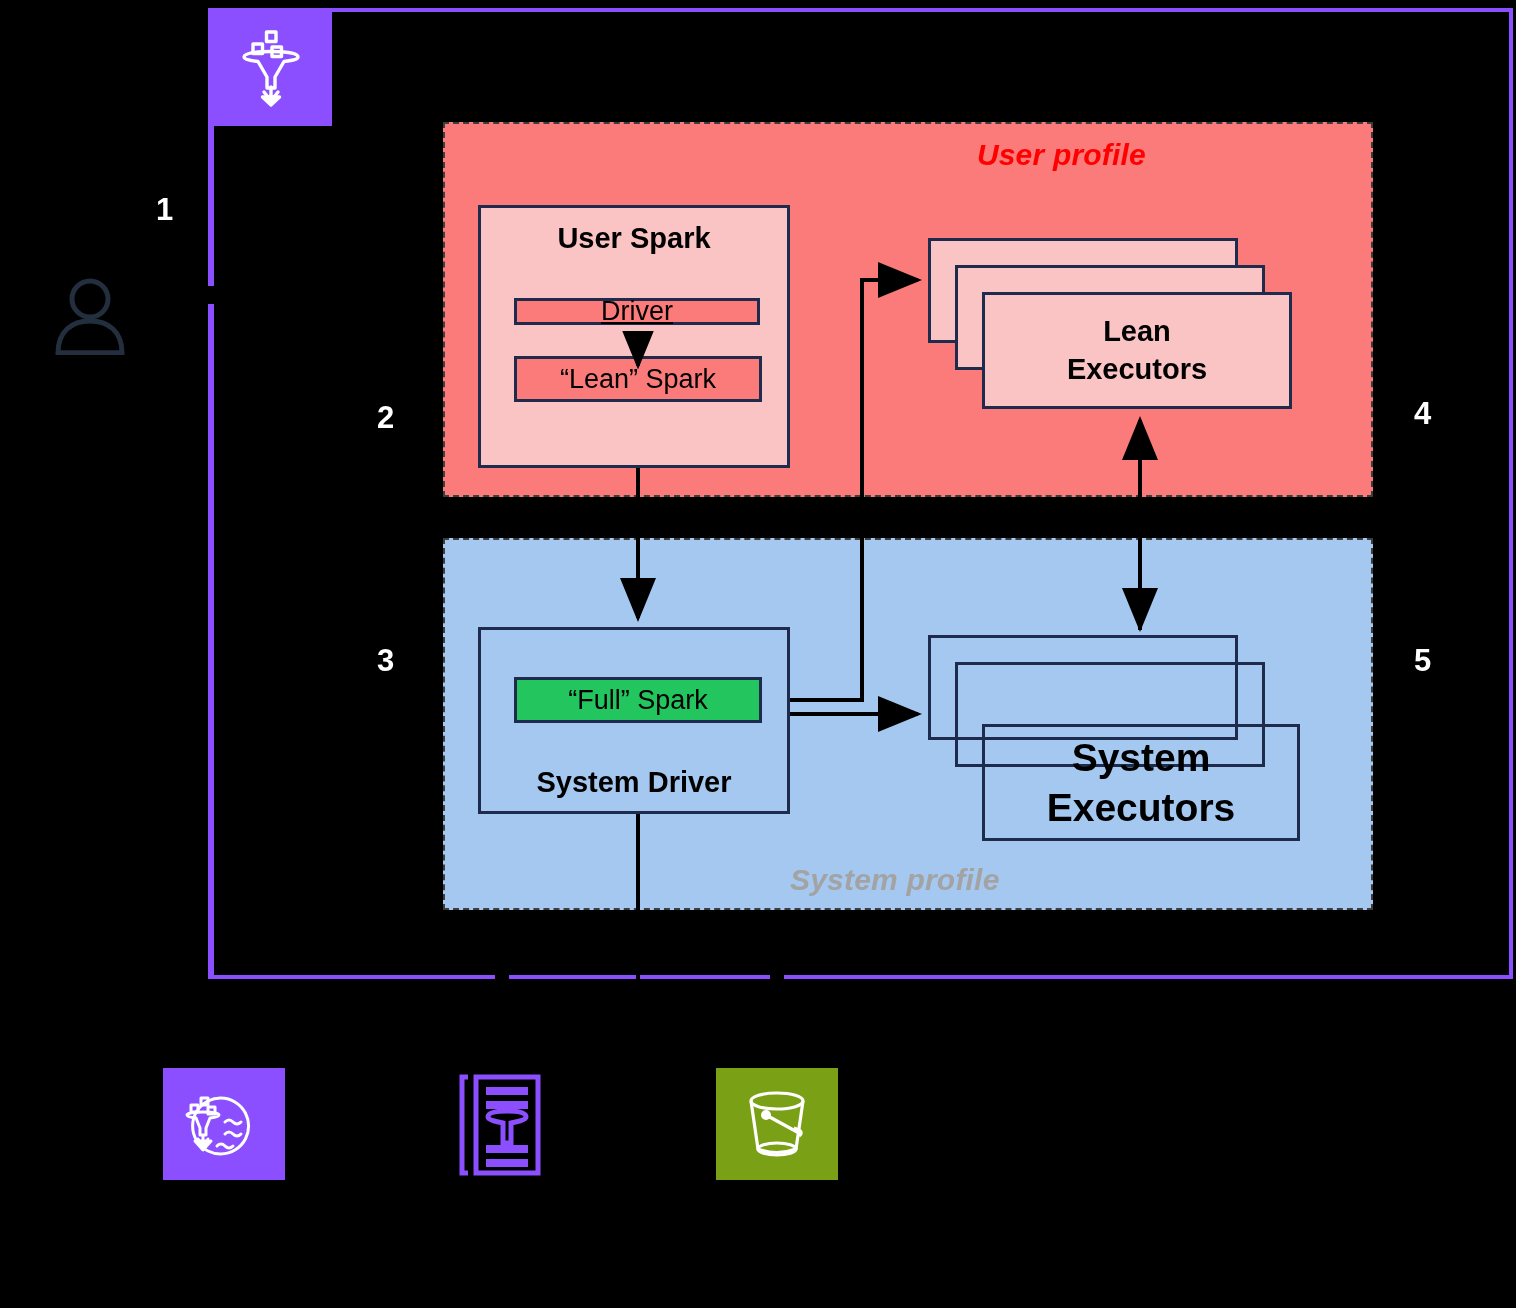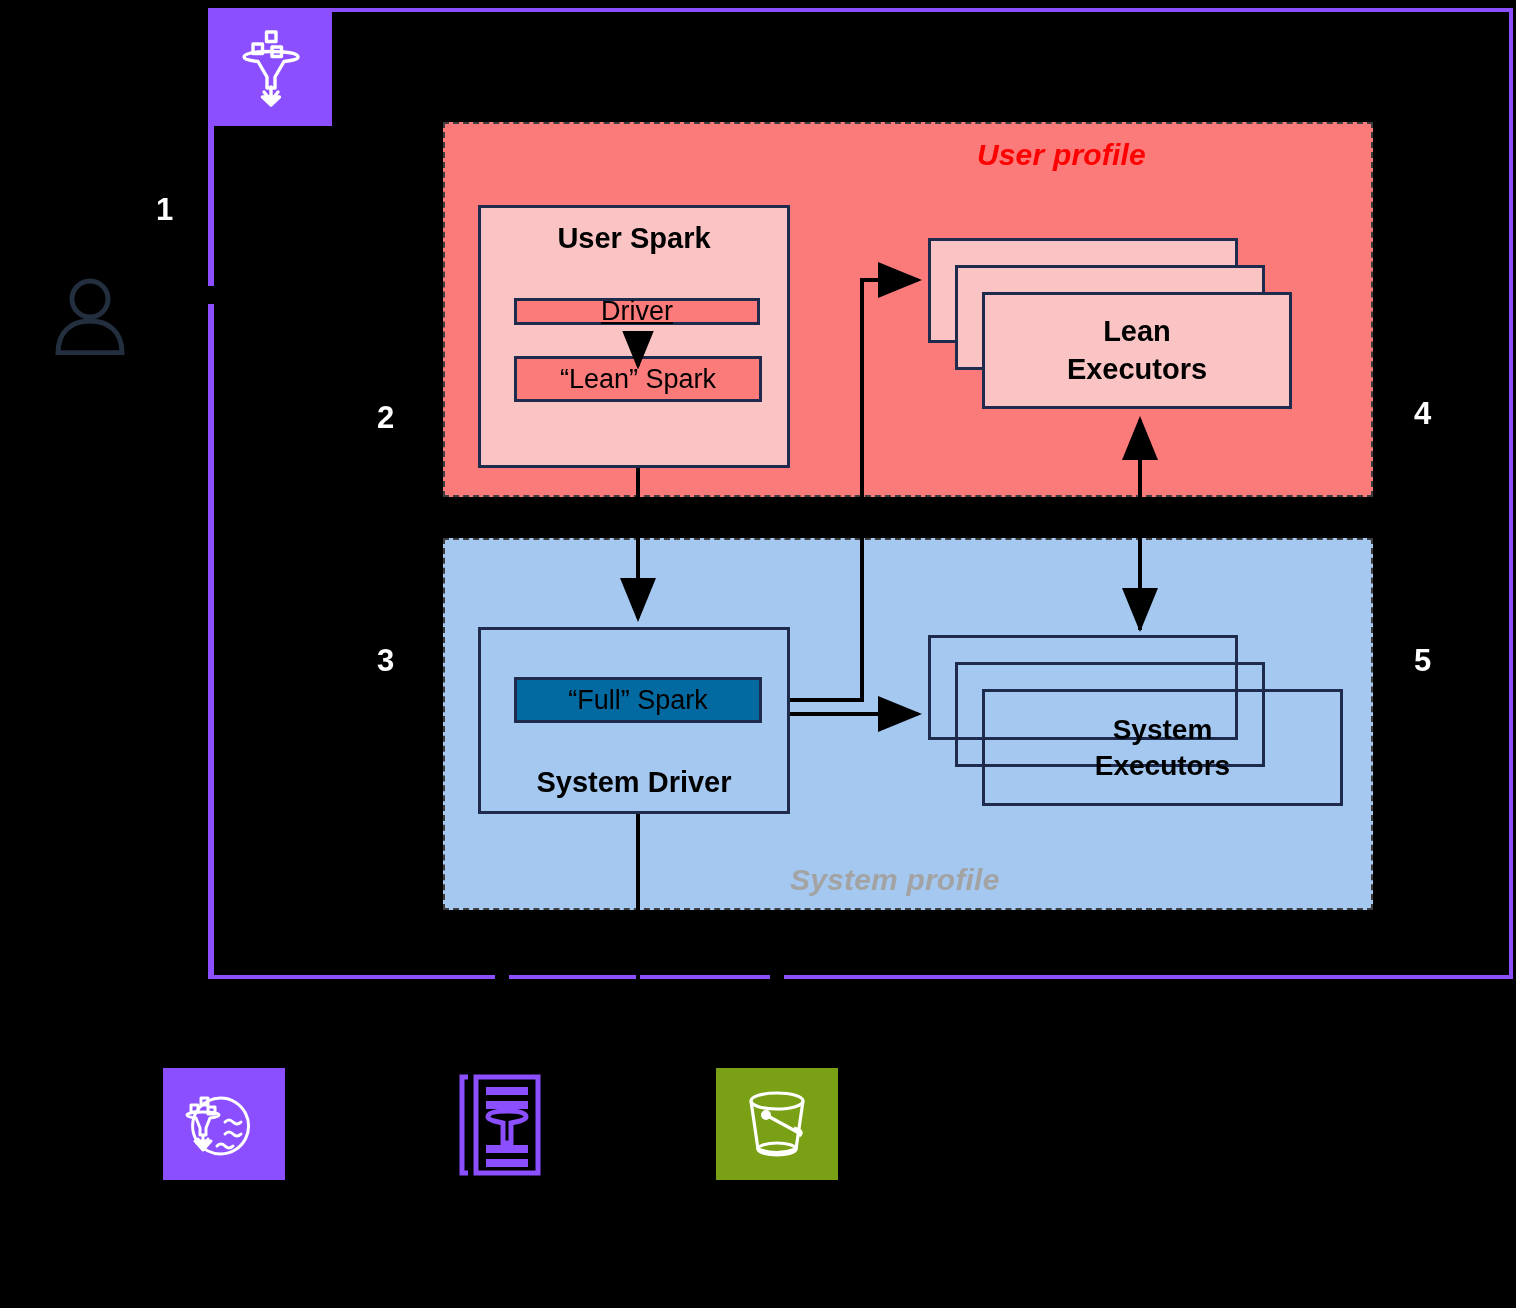--- a/index.html
+++ b/index.html
@@ -38,26 +38,26 @@
         font-size:27px;font-weight:400;text-decoration:underline;}
   #lean-spark-box{left:514px;top:356px;width:248px;height:46px;background:#FB7A7A;
         font-size:27px;font-weight:400;}
   #user-exec-3{left:928px;top:238px;width:310px;height:105px;background:#FBC4C4;}
   #user-exec-2{left:955px;top:265px;width:310px;height:105px;background:#FBC4C4;}
   #user-exec-1{left:982px;top:292px;width:310px;height:117px;background:#FBC4C4;
         font-size:29px;font-weight:700;line-height:1.28;}
   
   #system-driver-box{left:478px;top:627px;width:312px;height:187px;background:transparent;
         align-items:flex-end;padding-bottom:12px;font-size:29px;font-weight:700;}
-  #full-spark-box{left:514px;top:677px;width:248px;height:46px;background:#0369a1;
+  #full-spark-box{left:514px;top:677px;width:248px;height:46px;background:#22c55e;
         font-size:27px;font-weight:400;}
   #sys-exec-3{left:928px;top:635px;width:310px;height:105px;background:transparent;}
   #sys-exec-2{left:955px;top:662px;width:310px;height:105px;background:transparent;}
-  #sys-exec-1{left:982px;top:689px;width:361px;height:117px;background:transparent;
-        font-size:28px;font-weight:700;line-height:1.28;}
+  #sys-exec-1{left:982px;top:724px;width:318px;height:117px;background:transparent;
+        font-size:39px;font-weight:700;line-height:1.28;}
 
   
   .step-num{position:absolute;color:#FFFFFF;font-size:31px;font-weight:700;}
 
   
   #connectors{position:absolute;left:0;top:0;width:1516px;height:1308px;pointer-events:none;}
 </style>
 </head>
 <body>
 

